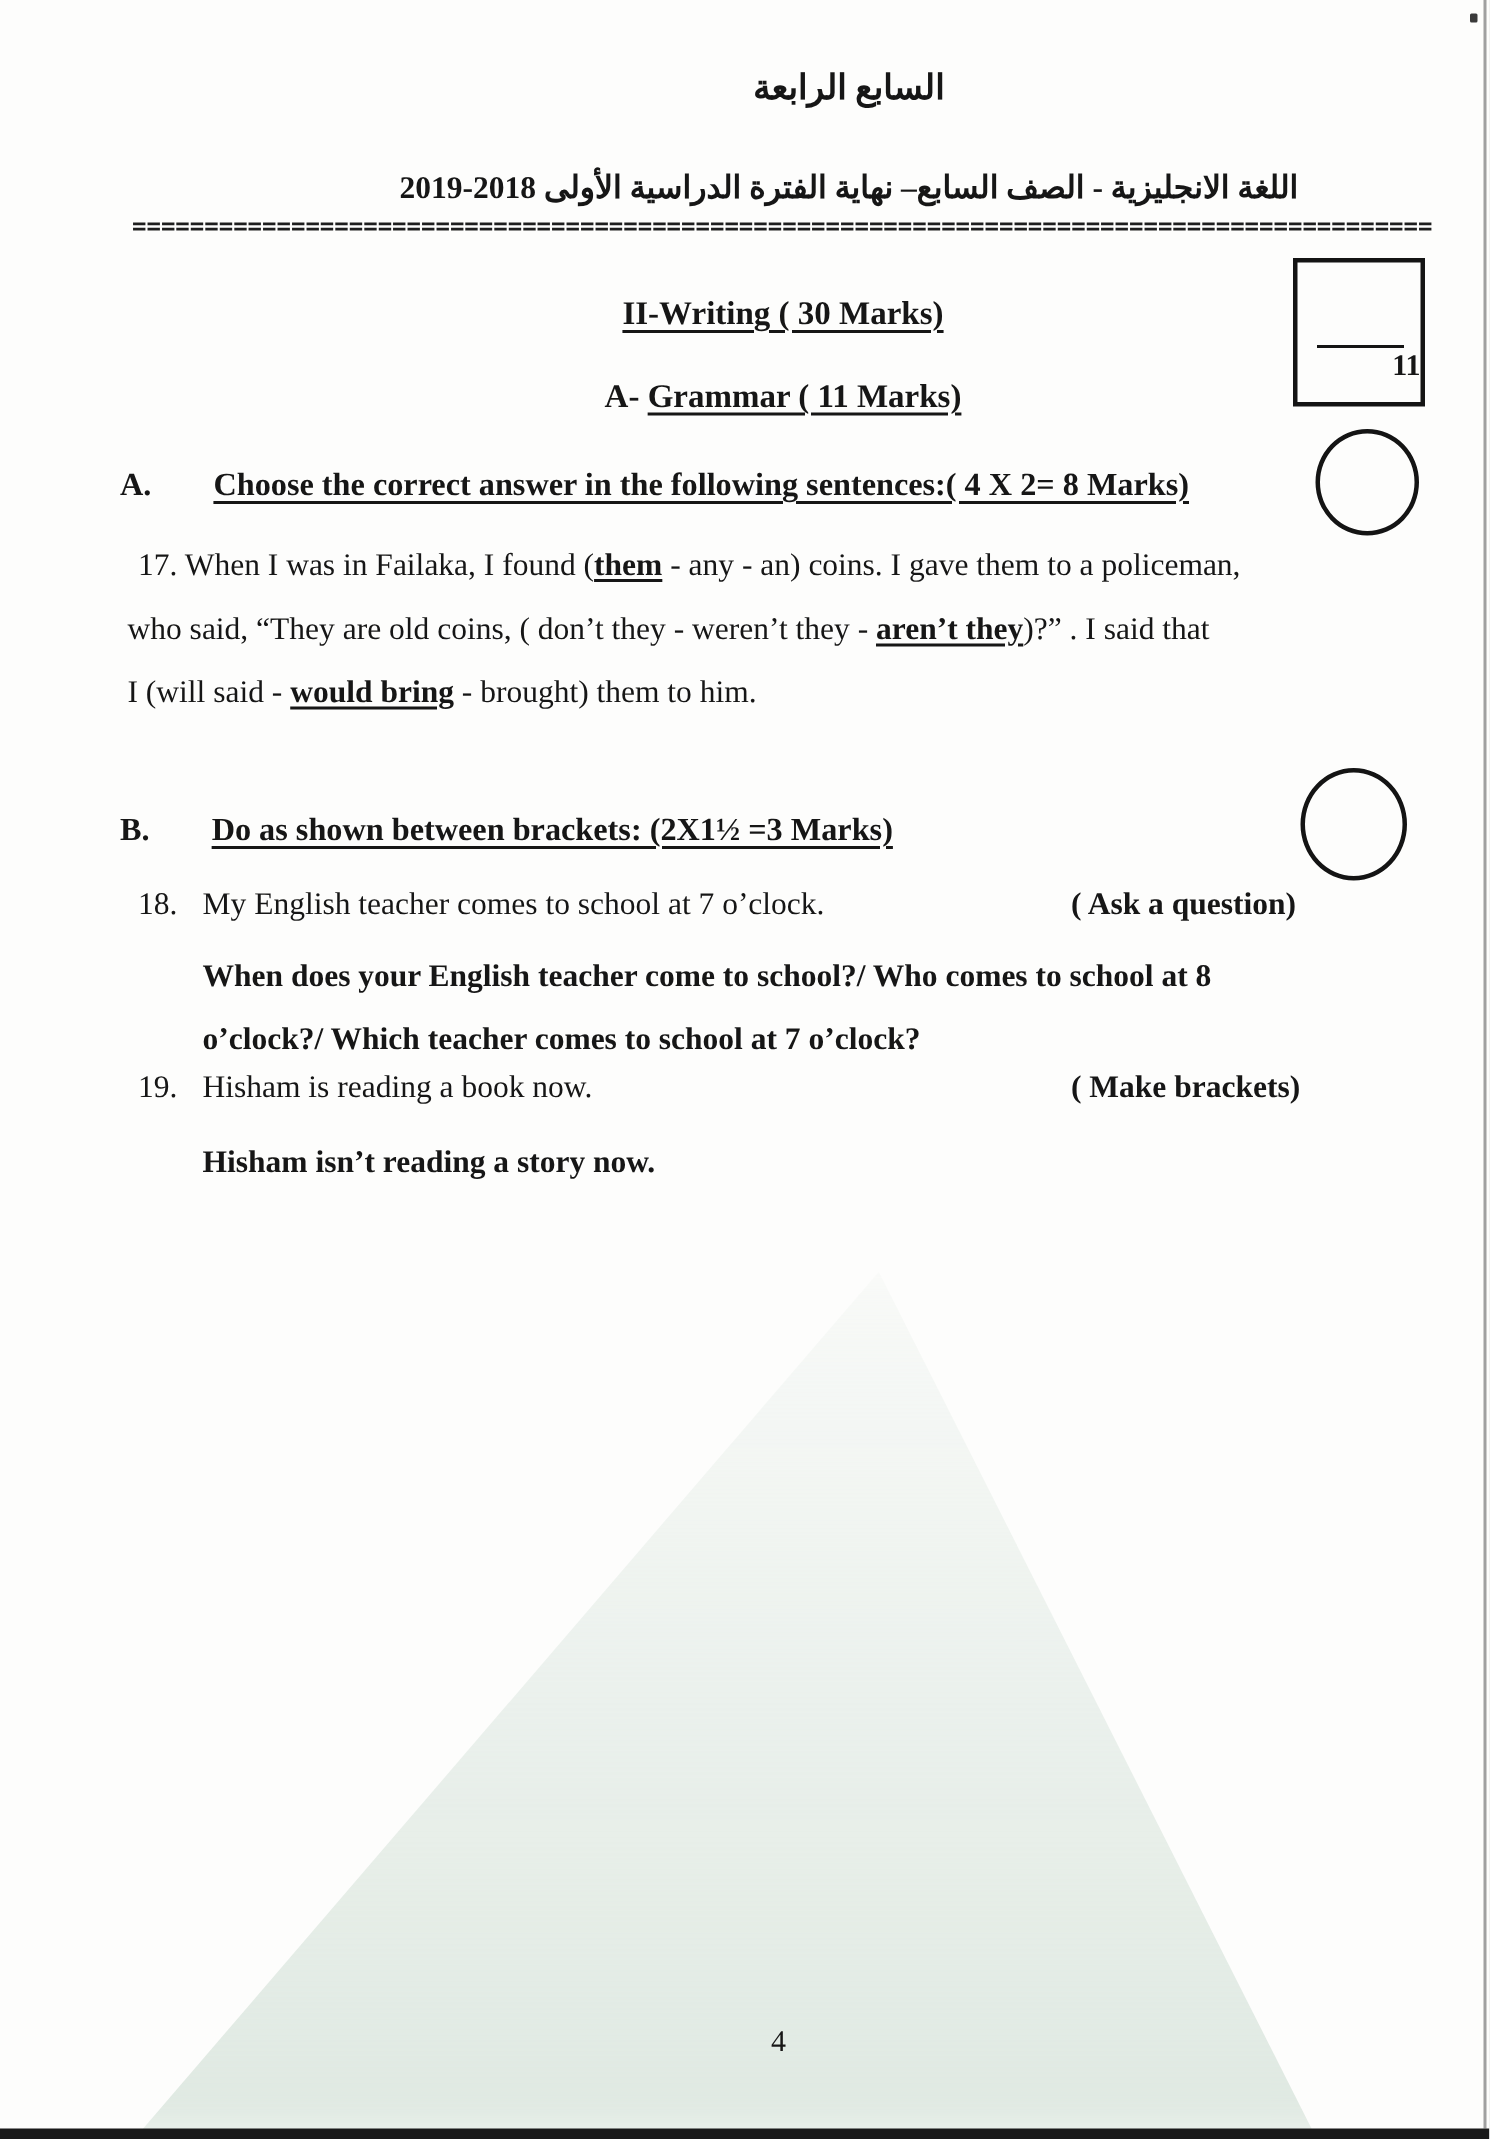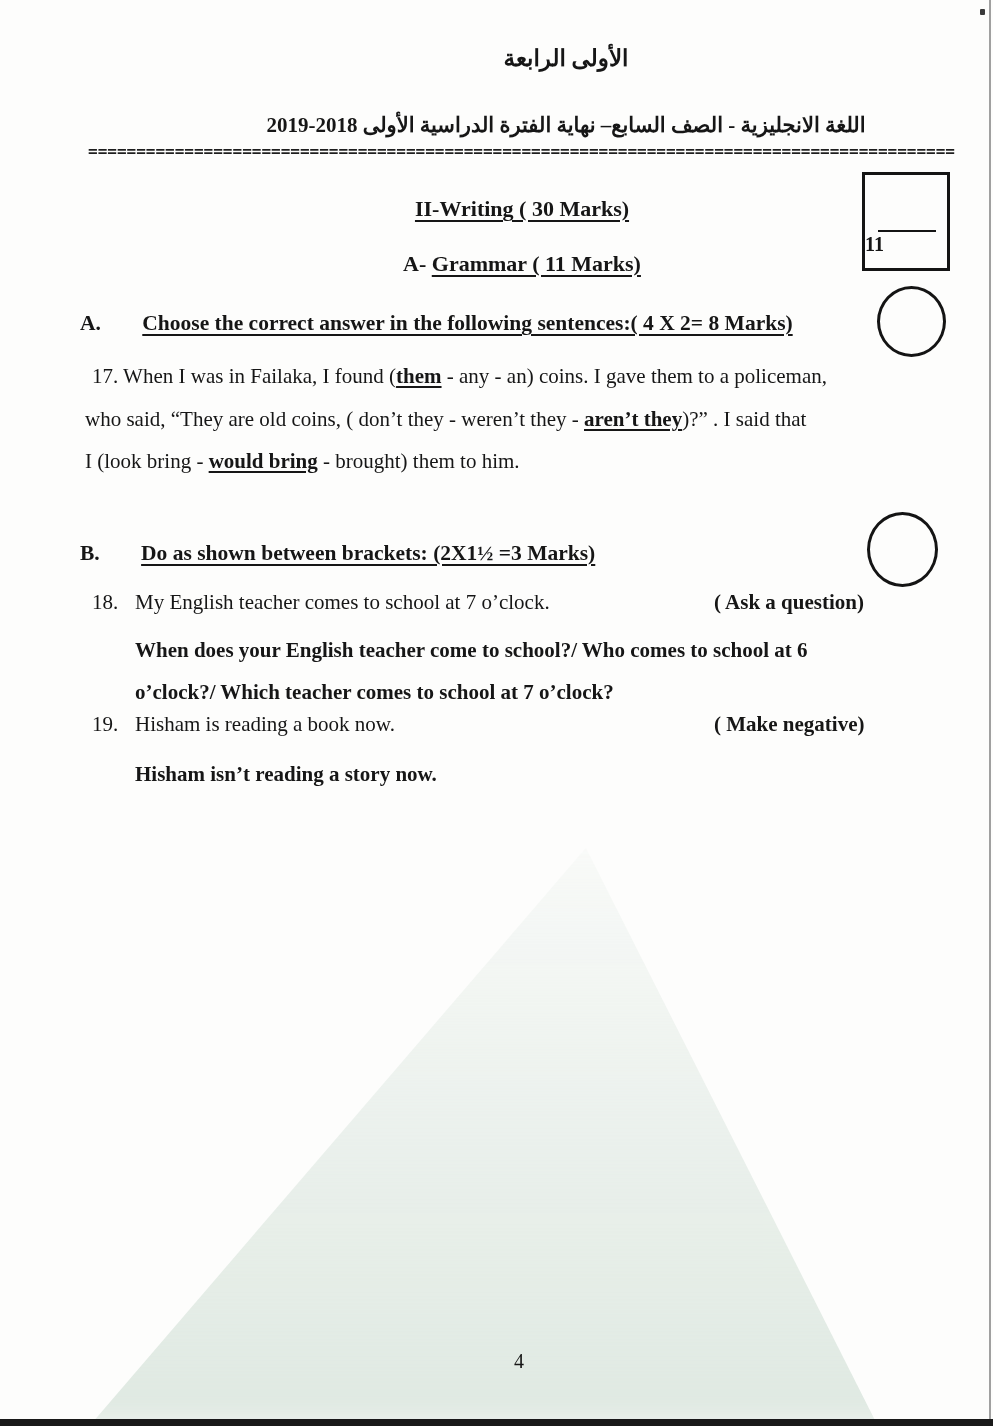--- a/index.html
+++ b/index.html
@@ -65,21 +65,21 @@
   
   .score-box {
     position:absolute; left:862px; top:172px; width:88px; height:99px;
     border:3px solid #141414; background:#fdfdfc;
   }
   .score-box-line {
     position:absolute; left:13px; top:55px; width:58px; border-top:2px solid #141414;
   }
   .score-box-value {
     position:absolute; left:0; top:58px; width:100%;
-    text-align:left; font-size:20px; font-weight:bold;
+    text-align:right; font-size:20px; font-weight:bold;
   }
   .marks-circle { position:absolute; border:3.5px solid #141414; border-radius:50%; }
   .circle-1 { left:877px; top:286px; width:69px; height:71px; }
   .circle-2 { left:867px; top:512px; width:71px; height:75px; }
 
   
   .section-heading {
     position:absolute; left:80px;
     font-size:21.5px; font-weight:bold; white-space:nowrap;
   }
@@ -121,21 +121,21 @@
 </head>
 <body>
 
 <div class="page">
 
   <div class="scan-shadow"></div>
   <div class="scan-dot"></div>
   <div class="scan-right-line"></div>
 
   <div class="arabic-header">
-    <div class="arabic-line1">الأولى الرابعة</div>
+    <div class="arabic-line1">السابع الرابعة</div>
     <div class="arabic-line2">اللغة الانجليزية - الصف السابع– نهاية الفترة الدراسية الأولى 2018-2019</div>
   </div>
 
   <div class="separator">==========================================================================================</div>
 
   <div class="score-box">
     <div class="score-box-line"></div>
     <div class="score-box-value">11</div>
   </div>
 
@@ -149,38 +149,38 @@
     <span>A- </span><span class="u">Grammar ( 11 Marks)</span>
   </div>
 
   <div class="section-heading section-a-heading">
     <span>A. </span><span class="u">Choose the correct answer in the following sentences:( 4 X 2= 8 Marks)</span>
   </div>
 
   <div class="q17-para">
     <div class="line1"><span>17. When I was in Failaka, I found (</span><span class="seg-bu">them</span><span> - any - an) coins. I gave them to a policeman,</span></div>
     <div><span>who said,  “They are old coins, ( don’t they - weren’t they - </span><span class="seg-bu">aren’t they</span><span>)?” .  I said that</span></div>
-    <div><span>I (look bring - </span><span class="seg-bu">would bring</span><span> - brought) them to him.</span></div>
+    <div><span>I (will said - </span><span class="seg-bu">would bring</span><span> - brought) them to him.</span></div>
   </div>
 
   <div class="section-heading section-b-heading">
     <span>B. </span><span class="u">Do as shown between brackets: (2X1½ =3 Marks)</span>
   </div>
 
   <div class="q-row q18-row">
     <span class="q-num">18.</span><span>My English teacher comes to school at 7 o’clock.</span>
     <span class="q-instruction">( Ask a question)</span>
   </div>
   <div class="answer answer-18">
-    <div>When does your English teacher come to school?/ Who comes to school at 6</div>
+    <div>When does your English teacher come to school?/ Who comes to school at 8</div>
     <div>o’clock?/ Which teacher comes to school at 7 o’clock?</div>
   </div>
 
   <div class="q-row q19-row">
     <span class="q-num">19.</span><span>Hisham is reading a book now.</span>
-    <span class="q-instruction">( Make negative)</span>
+    <span class="q-instruction">( Make brackets)</span>
   </div>
   <div class="answer answer-19">Hisham isn’t reading a story now.</div>
 
   <div class="page-number">4</div>
   <div class="scan-bottom-edge"></div>
 
 </div>
 
 </body></html>

